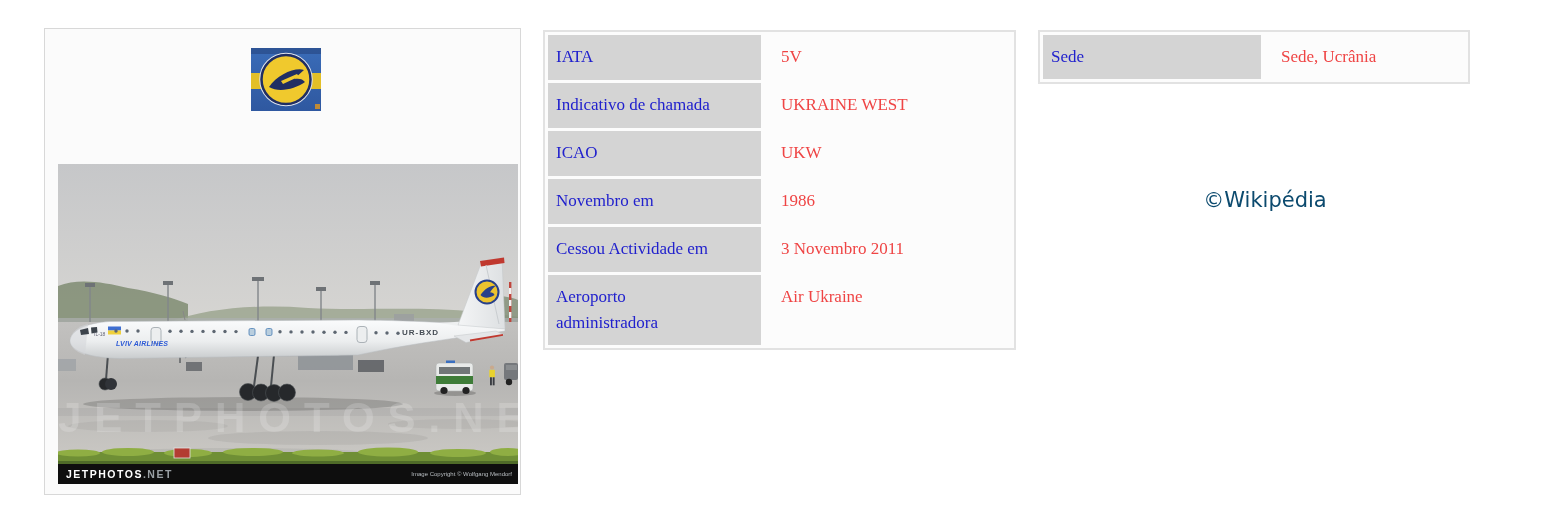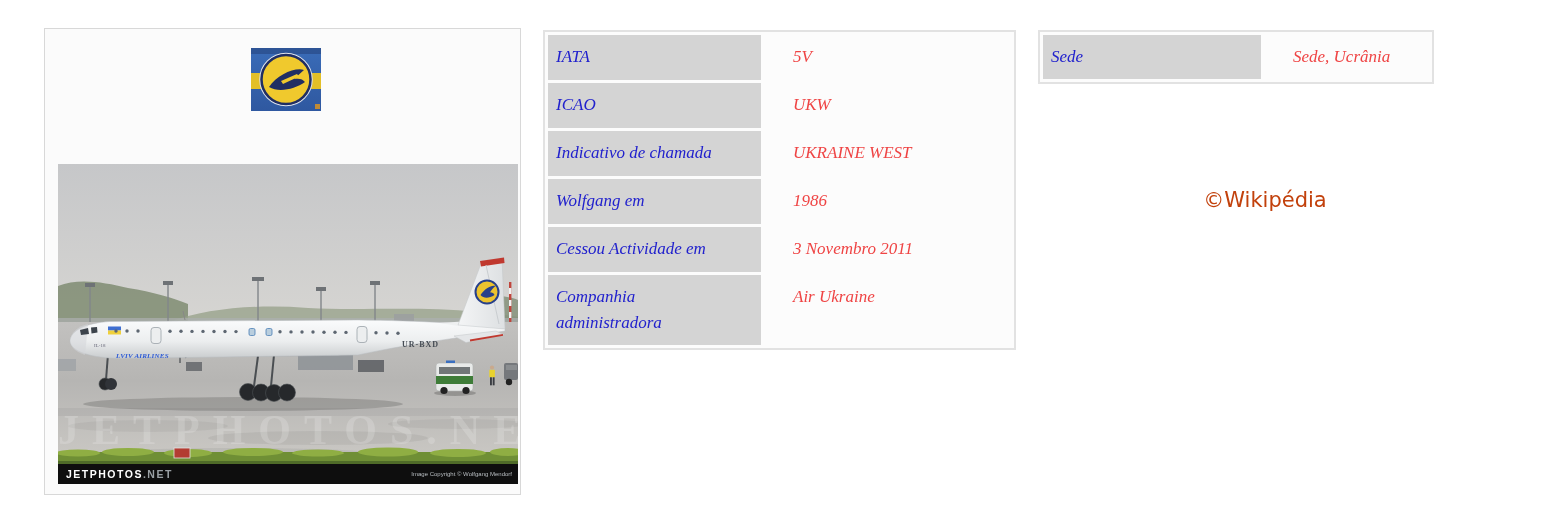--- a/index.html
+++ b/index.html
@@ -13,21 +13,21 @@
   .left-card {
     position:absolute; left:44px; top:28px; width:477px; height:467px;
     background:#fbfbfb; border:1px solid #d8d8d8;
   }
   .logo-box { position:absolute; left:206px; top:19px; width:70px; height:63px; }
   .photo {
     position:absolute; left:13px; top:135px; width:460px; height:320px;
     overflow:hidden; background:#c9cacc;
   }
   .photo svg.scene { position:absolute; left:0; top:0; }
-  .photo .ovl { position:absolute; font-family:Liberation Serif, serif;margin-top:12px; }
+  .photo .ovl { position:absolute; font-family:Liberation Sans, sans-serif; }
   .marking-titles { left:58px; top:176px; font-size:7px; font-weight:bold; font-style:italic;
     color:#2e5bd6; letter-spacing:.2px; }
   .marking-type { left:36px; top:167px; font-size:5px; color:#667; }
   .marking-reg { left:344px; top:164px; font-size:8px; font-weight:bold; color:#464d55; letter-spacing:1px; }
   .ghost-wm {
     left:0; top:230px; width:100%; text-align:center; font-size:42px; font-weight:bold;
     letter-spacing:13px; color:rgba(255,255,255,0.18); white-space:nowrap;
   }
   .photo-bar {
     position:absolute; left:0; bottom:0; width:100%; height:20px; background:#0e0e0e;
@@ -37,37 +37,37 @@
   .wm-left { font-size:10.5px; font-weight:bold; letter-spacing:1.5px; color:#ffffff; white-space:nowrap; }
   .wm-left .domain { color:#9aa0a4; }
   .wm-right { font-size:6px; color:#b9bec2; white-space:nowrap; }
 
   
   .info-table {
     position:absolute; background:#fcfcfc; border:2px solid #e2e2e2; padding:3px;
     display:flex; flex-direction:column; gap:3px;
   }
   .info-table.middle { left:543px; top:30px; width:473px; }
-  .info-table.right  { left:1038px; top:30px; width:396px; }
-  .row { display:grid; column-gap:24px;font-style:italic; }
+  .info-table.right  { left:1038px; top:30px; width:432px; }
+  .row { display:grid; column-gap:12px; }
   .middle .row { grid-template-columns:213px 1fr; }
   .right  .row { grid-template-columns:218px 1fr; }
   .cell-label {
     background:#d4d4d4; color:#2121cd; padding:9px 8px; min-height:45px;
     font-size:17px; line-height:26px; white-space:pre-line; cursor:pointer;
   }
   .right .cell-label { min-height:43px; }
   .cell-value {
     color:#ef4444; padding:9px 8px 9px 8px; font-size:17px; line-height:26px; white-space:pre-line;
   }
 
   
   .attribution {
     position:absolute; left:1030px; top:188px; width:470px; text-align:center;
-    font-family:"DejaVu Sans", sans-serif; font-size:21px; color:#c2410c;
+    font-family:"DejaVu Sans", sans-serif; font-size:21px; color:#0c4a6e;
   }
 </style>
 </head>
 <body>
 
 <div class="canvas">
 
   <div class="left-card">
 
     <div class="logo-box">
@@ -296,37 +296,37 @@
       </div>
     </div>
   </div>
 
   <div class="info-table middle">
     <div class="row">
       <div class="cell-label">IATA</div>
       <div class="cell-value">5V</div>
     </div>
     <div class="row">
+      <div class="cell-label">Indicativo de chamada</div>
+      <div class="cell-value">UKRAINE WEST</div>
+    </div>
+    <div class="row">
       <div class="cell-label">ICAO</div>
       <div class="cell-value">UKW</div>
     </div>
     <div class="row">
-      <div class="cell-label">Indicativo de chamada</div>
-      <div class="cell-value">UKRAINE WEST</div>
-    </div>
-    <div class="row">
-      <div class="cell-label">Wolfgang em</div>
+      <div class="cell-label">Novembro em</div>
       <div class="cell-value">1986</div>
     </div>
     <div class="row">
       <div class="cell-label">Cessou Actividade em</div>
       <div class="cell-value">3 Novembro 2011</div>
     </div>
     <div class="row">
-      <div class="cell-label">Companhia
+      <div class="cell-label">Aeroporto
 administradora</div>
       <div class="cell-value">Air Ukraine</div>
     </div>
   </div>
 
   <div class="info-table right">
     <div class="row">
       <div class="cell-label">Sede</div>
       <div class="cell-value">Sede, Ucrânia</div>
     </div>

